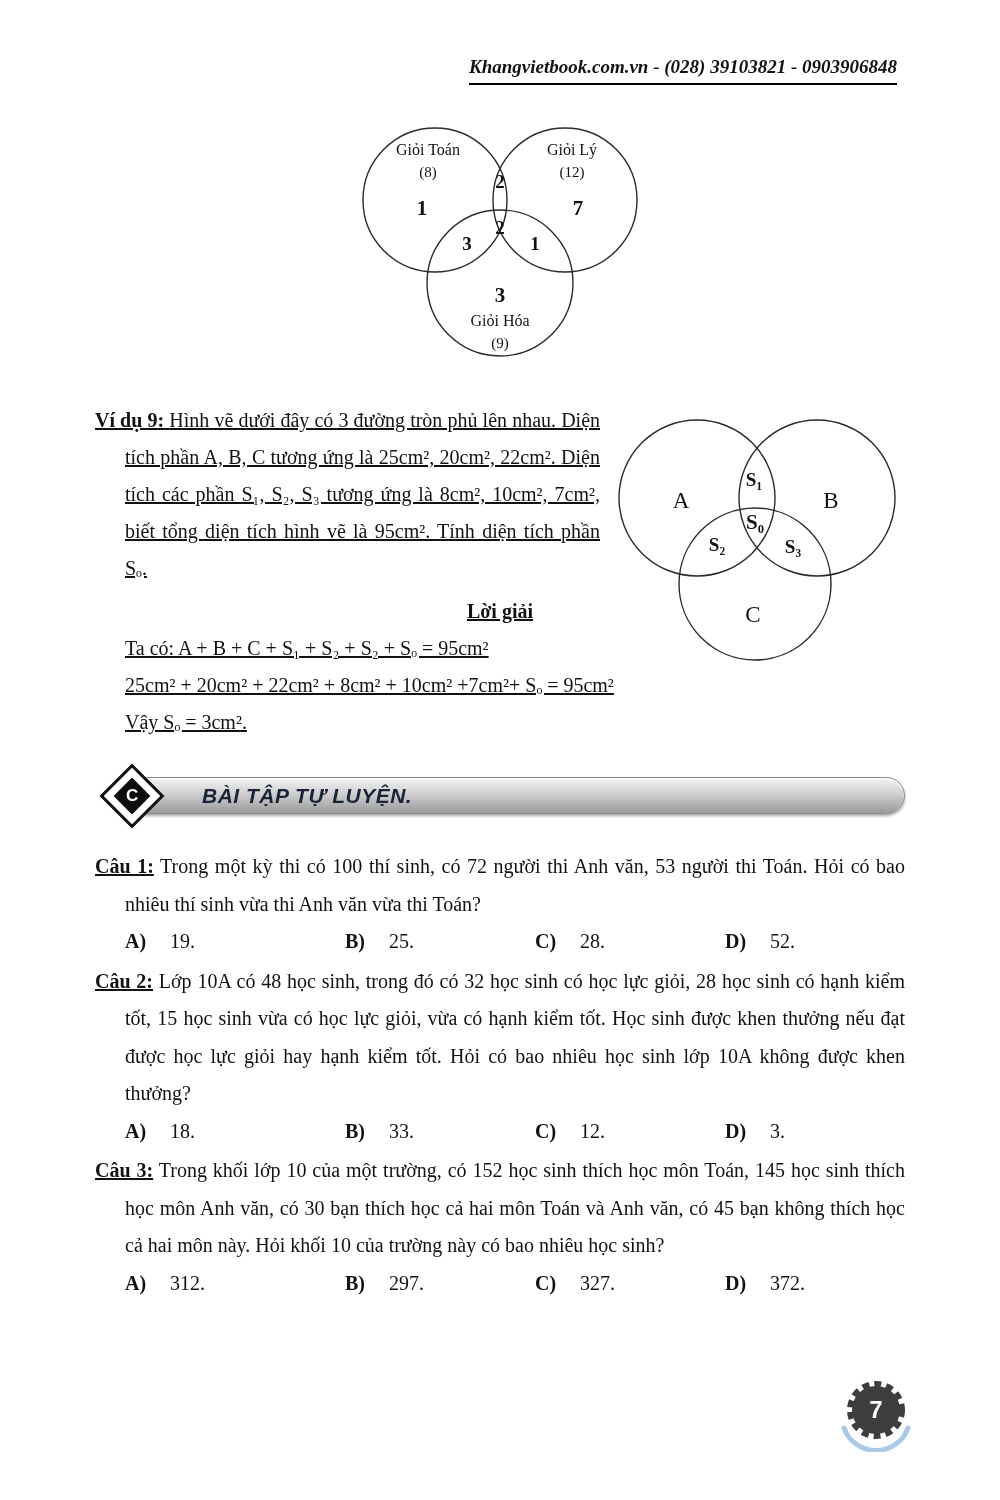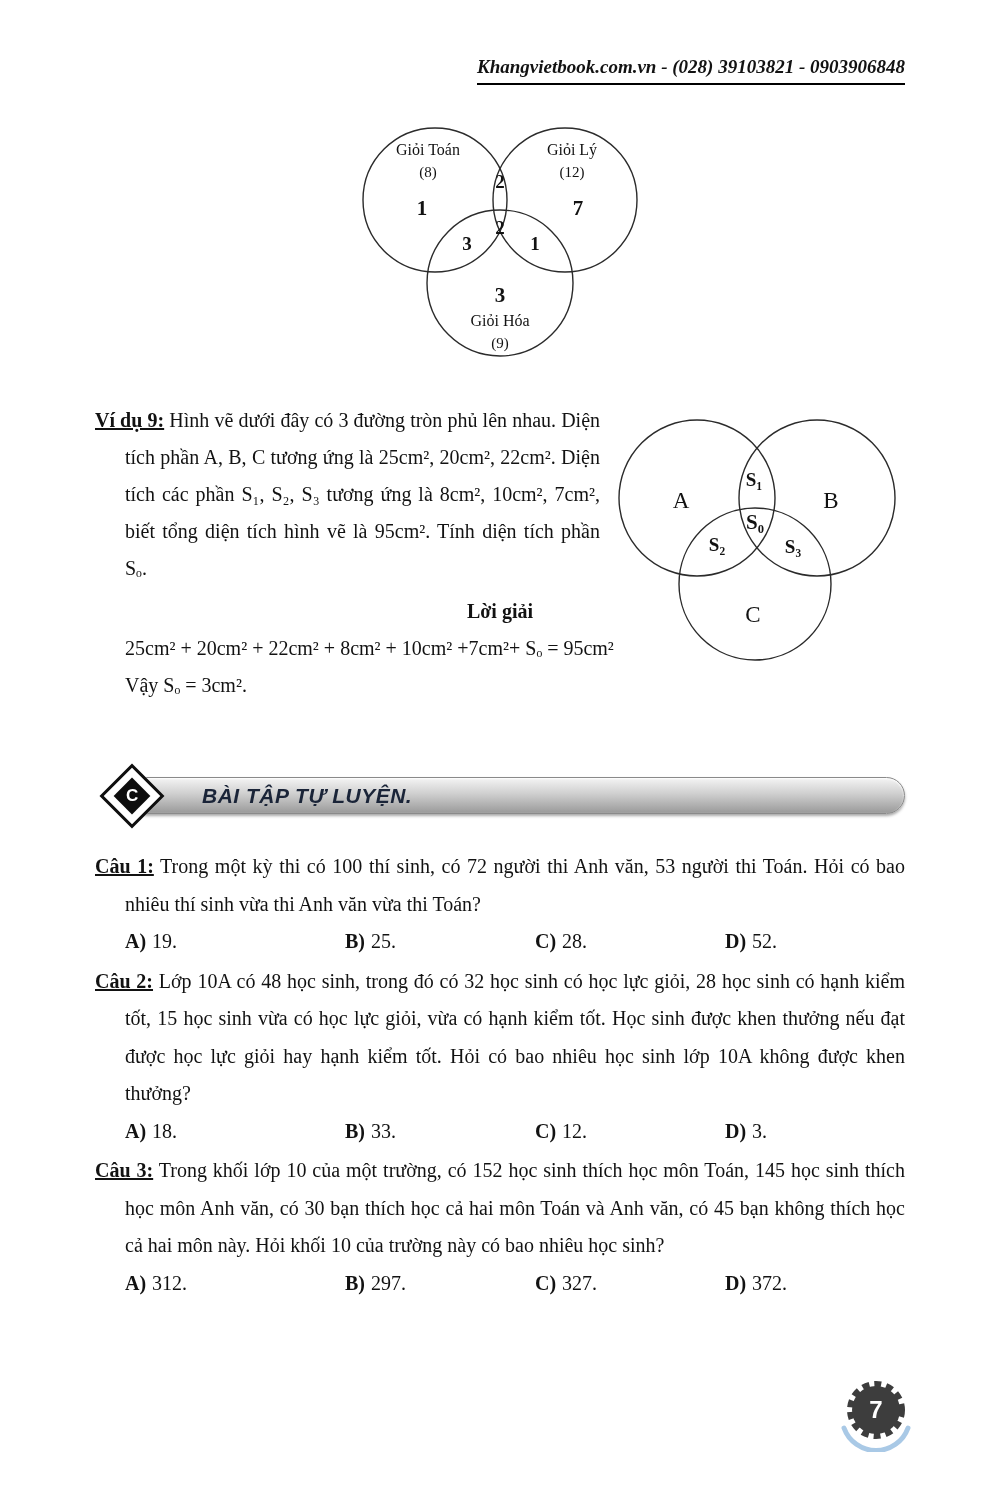--- a/index.html
+++ b/index.html
@@ -9,21 +9,21 @@
     background: #ffffff;
     font-family: "Liberation Serif", "DejaVu Serif", serif;
     color: #121212;
     position: relative;
     overflow: hidden;
   }
   .page { position: relative; width: 1000px; height: 1500px; }
 
   
   .header {
-    position: absolute; top: 56px; left: 95px; right: 95px;
+    position: absolute; top: 56px; left: 95px; right: 103px;
     text-align: right;
   }
   .header .cite {
     display: inline-block;
     font-style: italic; font-weight: bold; font-size: 19px;
     border-bottom: 2px solid #000;
     padding-bottom: 5px;
   }
 
   
@@ -32,21 +32,21 @@
   svg text {
     font-family: "Liberation Serif", "DejaVu Serif", serif;
     fill: #121212; text-anchor: middle;
   }
   .v-label { font-size: 16px; }
   .v-count { font-size: 15px; }
   .v-num   { font-size: 21px; font-weight: bold; }
   .v-num-sm{ font-size: 19px; font-weight: bold; }
 
   
-  .example { position: absolute; top: 402px; left: 95px; width: 810px; font-size: 20px; }
+  .example { position: absolute; top: 402px; left: 95px; width: 810px; font-size: 20px; text-decoration: underline; }
   .example-text {
     width: 505px; margin: 0;
     text-align: justify; line-height: 37px;
     padding-left: 30px; text-indent: -30px;
   }
   .ex-label { font-weight: bold; text-decoration: underline; }
   .venn-right { position: absolute; left: 522px; top: -4px; }
   .v2-letter { font-size: 23px; }
   .v2-s  { font-size: 19px; font-weight: bold; }
   .v2-s0 { font-size: 21px; font-weight: bold; }
@@ -92,21 +92,21 @@
   .q-text {
     margin: 0; text-align: justify;
     padding-left: 30px; text-indent: -30px;
   }
   .q-label { font-weight: bold; text-decoration: underline; font-family: Liberation Serif, serif; }
   .answers {
     display: grid; grid-template-columns: 220px 190px 190px 1fr;
     padding-left: 30px;
   }
   .answer-key { font-weight: bold; }
-  .answer-value { margin-left: 6px; }
+  .answer-value { margin-left: 24px; }
 
   
   .page-badge { position: absolute; left: 836px; top: 1372px; width: 80px; height: 80px; }
   .page-badge text {
     font-family: "Liberation Sans", sans-serif;
     fill: #ffffff; font-weight: bold; font-size: 24px;
   }
 </style>
 </head>
 <body>
@@ -157,20 +157,21 @@
 
         <text class="v2-s" x="137" y="88">S₁</text>
         <text class="v2-s0" x="138" y="131">S₀</text>
         <text class="v2-s" x="100" y="153">S₂</text>
         <text class="v2-s" x="176" y="155">S₃</text>
       </svg>
     </div>
 
     <div class="solution-title">Lời giải</div>
     <div class="solution-lines">
+      <div>Ta có: A + B + C + S₁ + S₂ + S₂ + Sₒ = 95cm²</div>
       <div>25cm² + 20cm² + 22cm² + 8cm² + 10cm² +7cm²+ Sₒ = 95cm²</div>
       <div>Vậy Sₒ = 3cm².</div>
     </div>
   </div>
 
   <div class="section-header">
     <div class="bar">
       <span>BÀI TẬP TỰ LUYỆN.</span>
     </div>
     <div class="diamond-outer">

